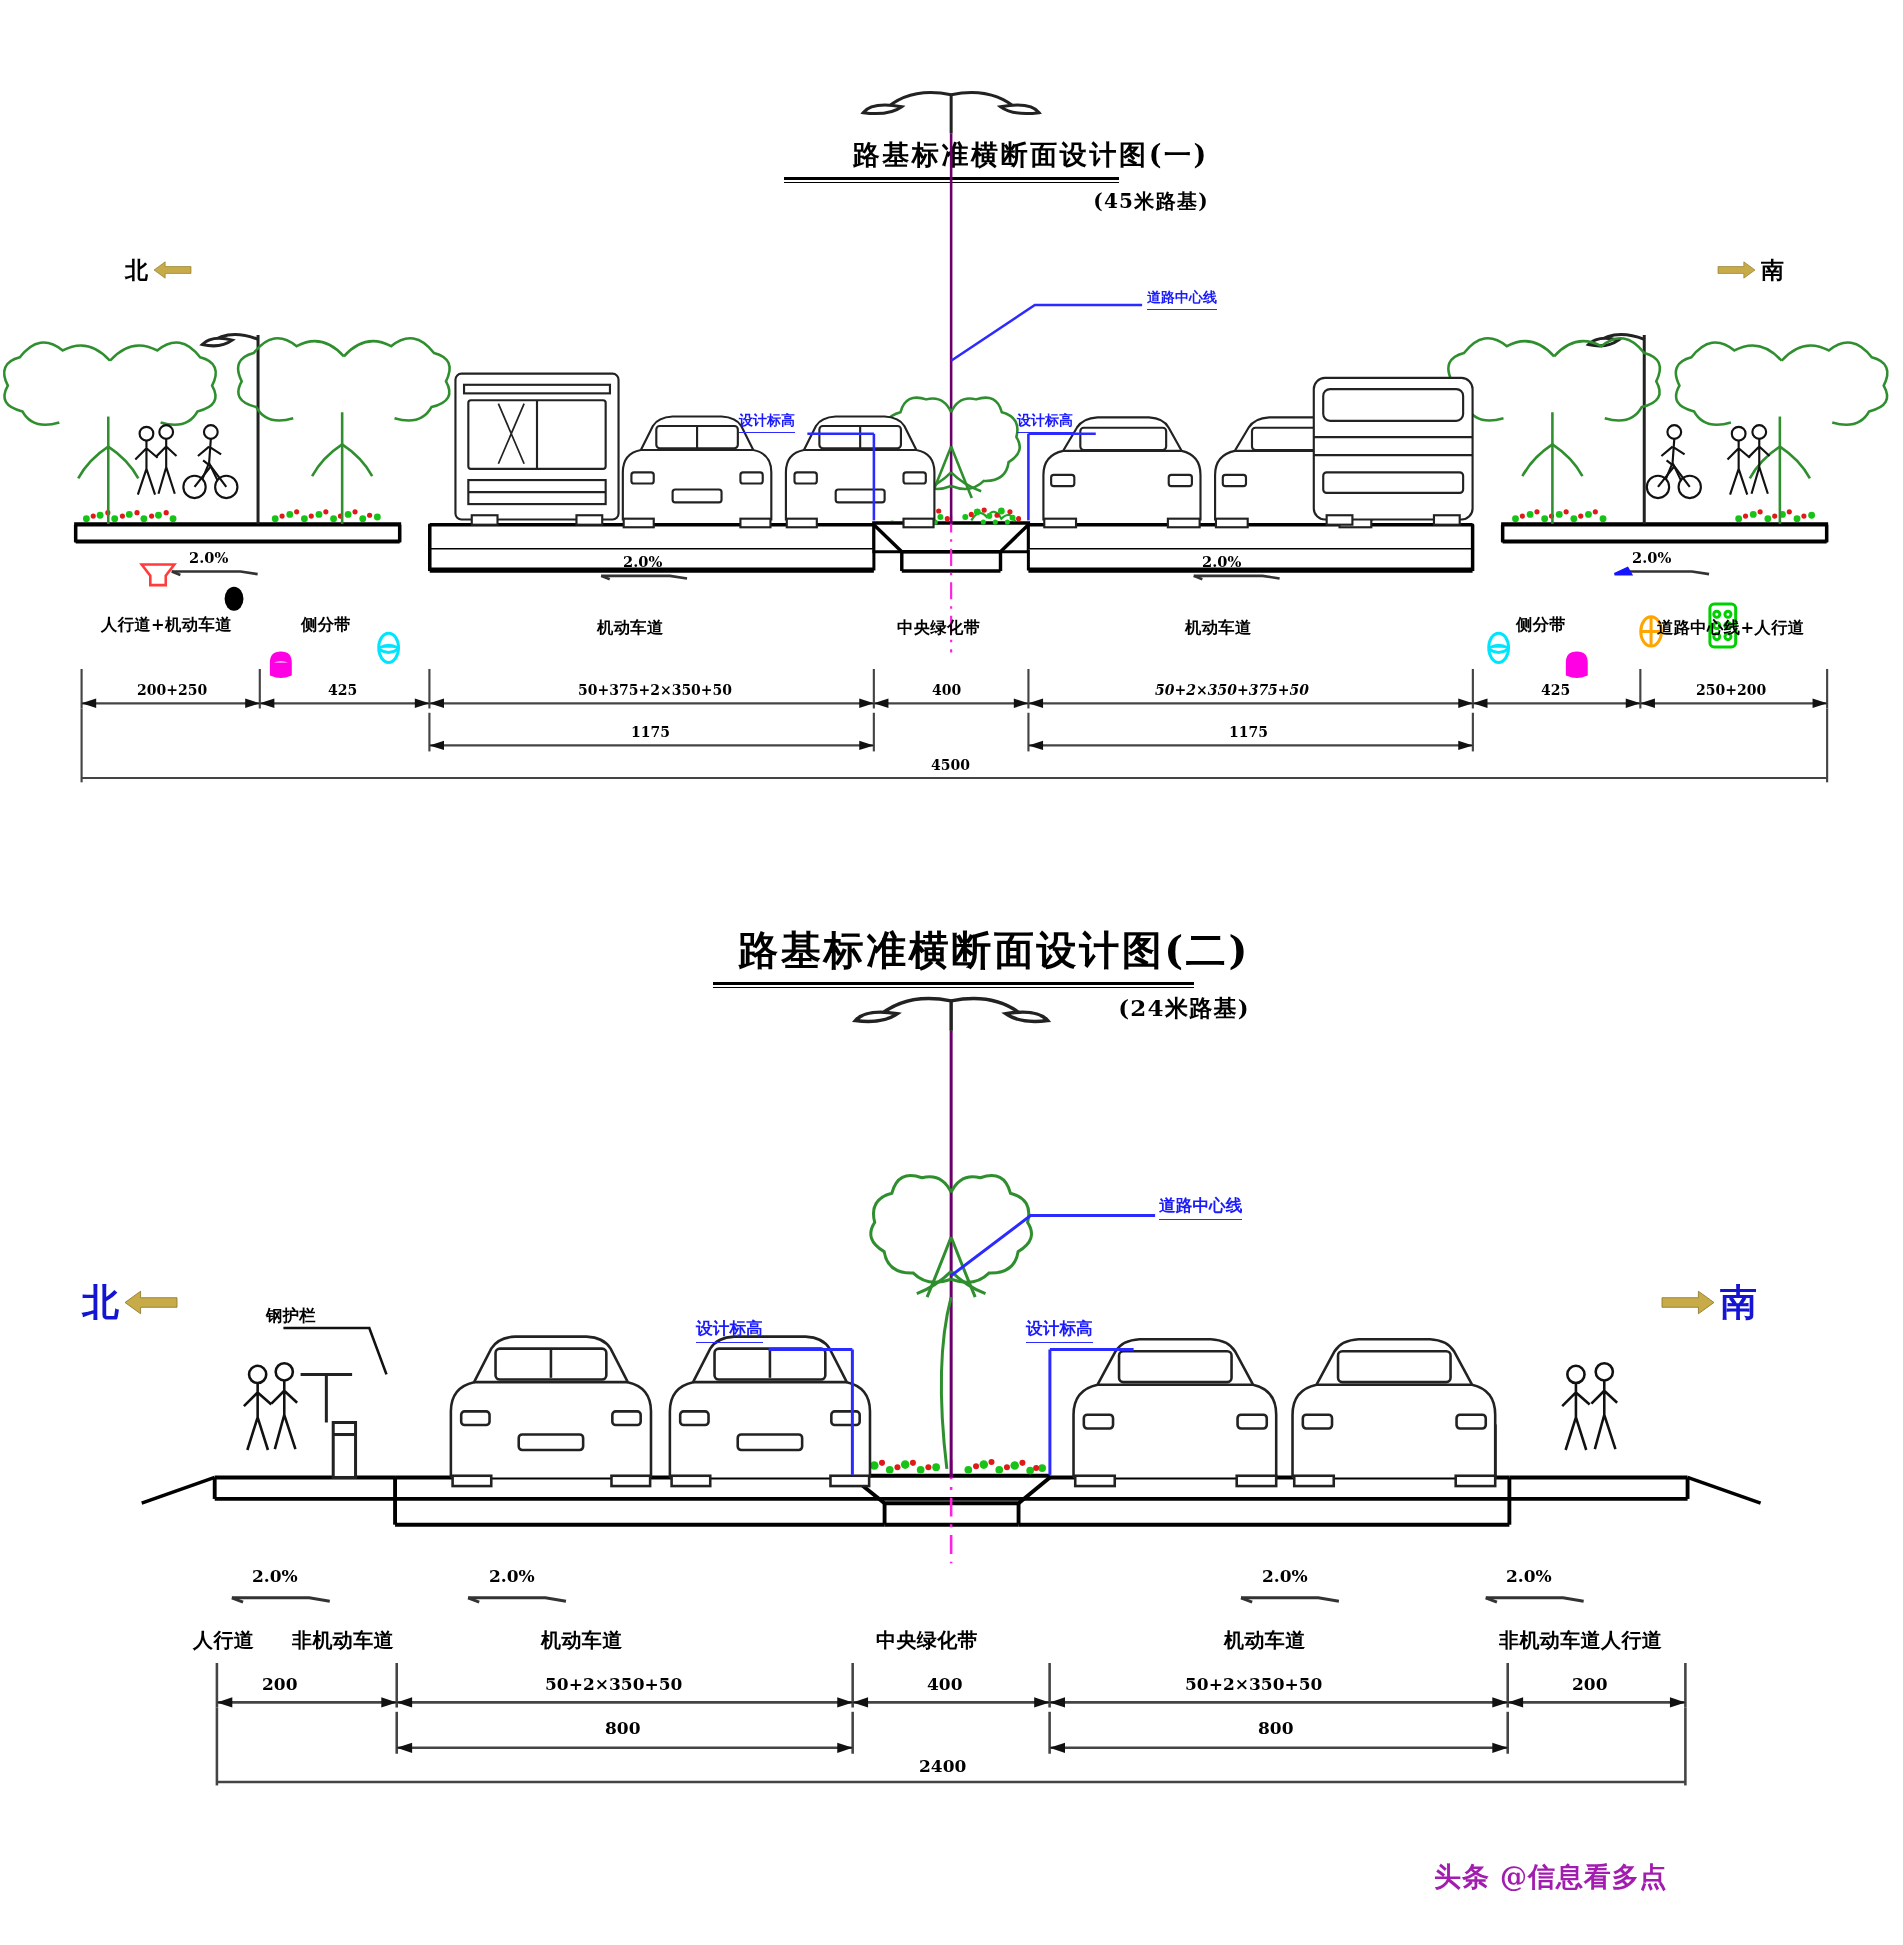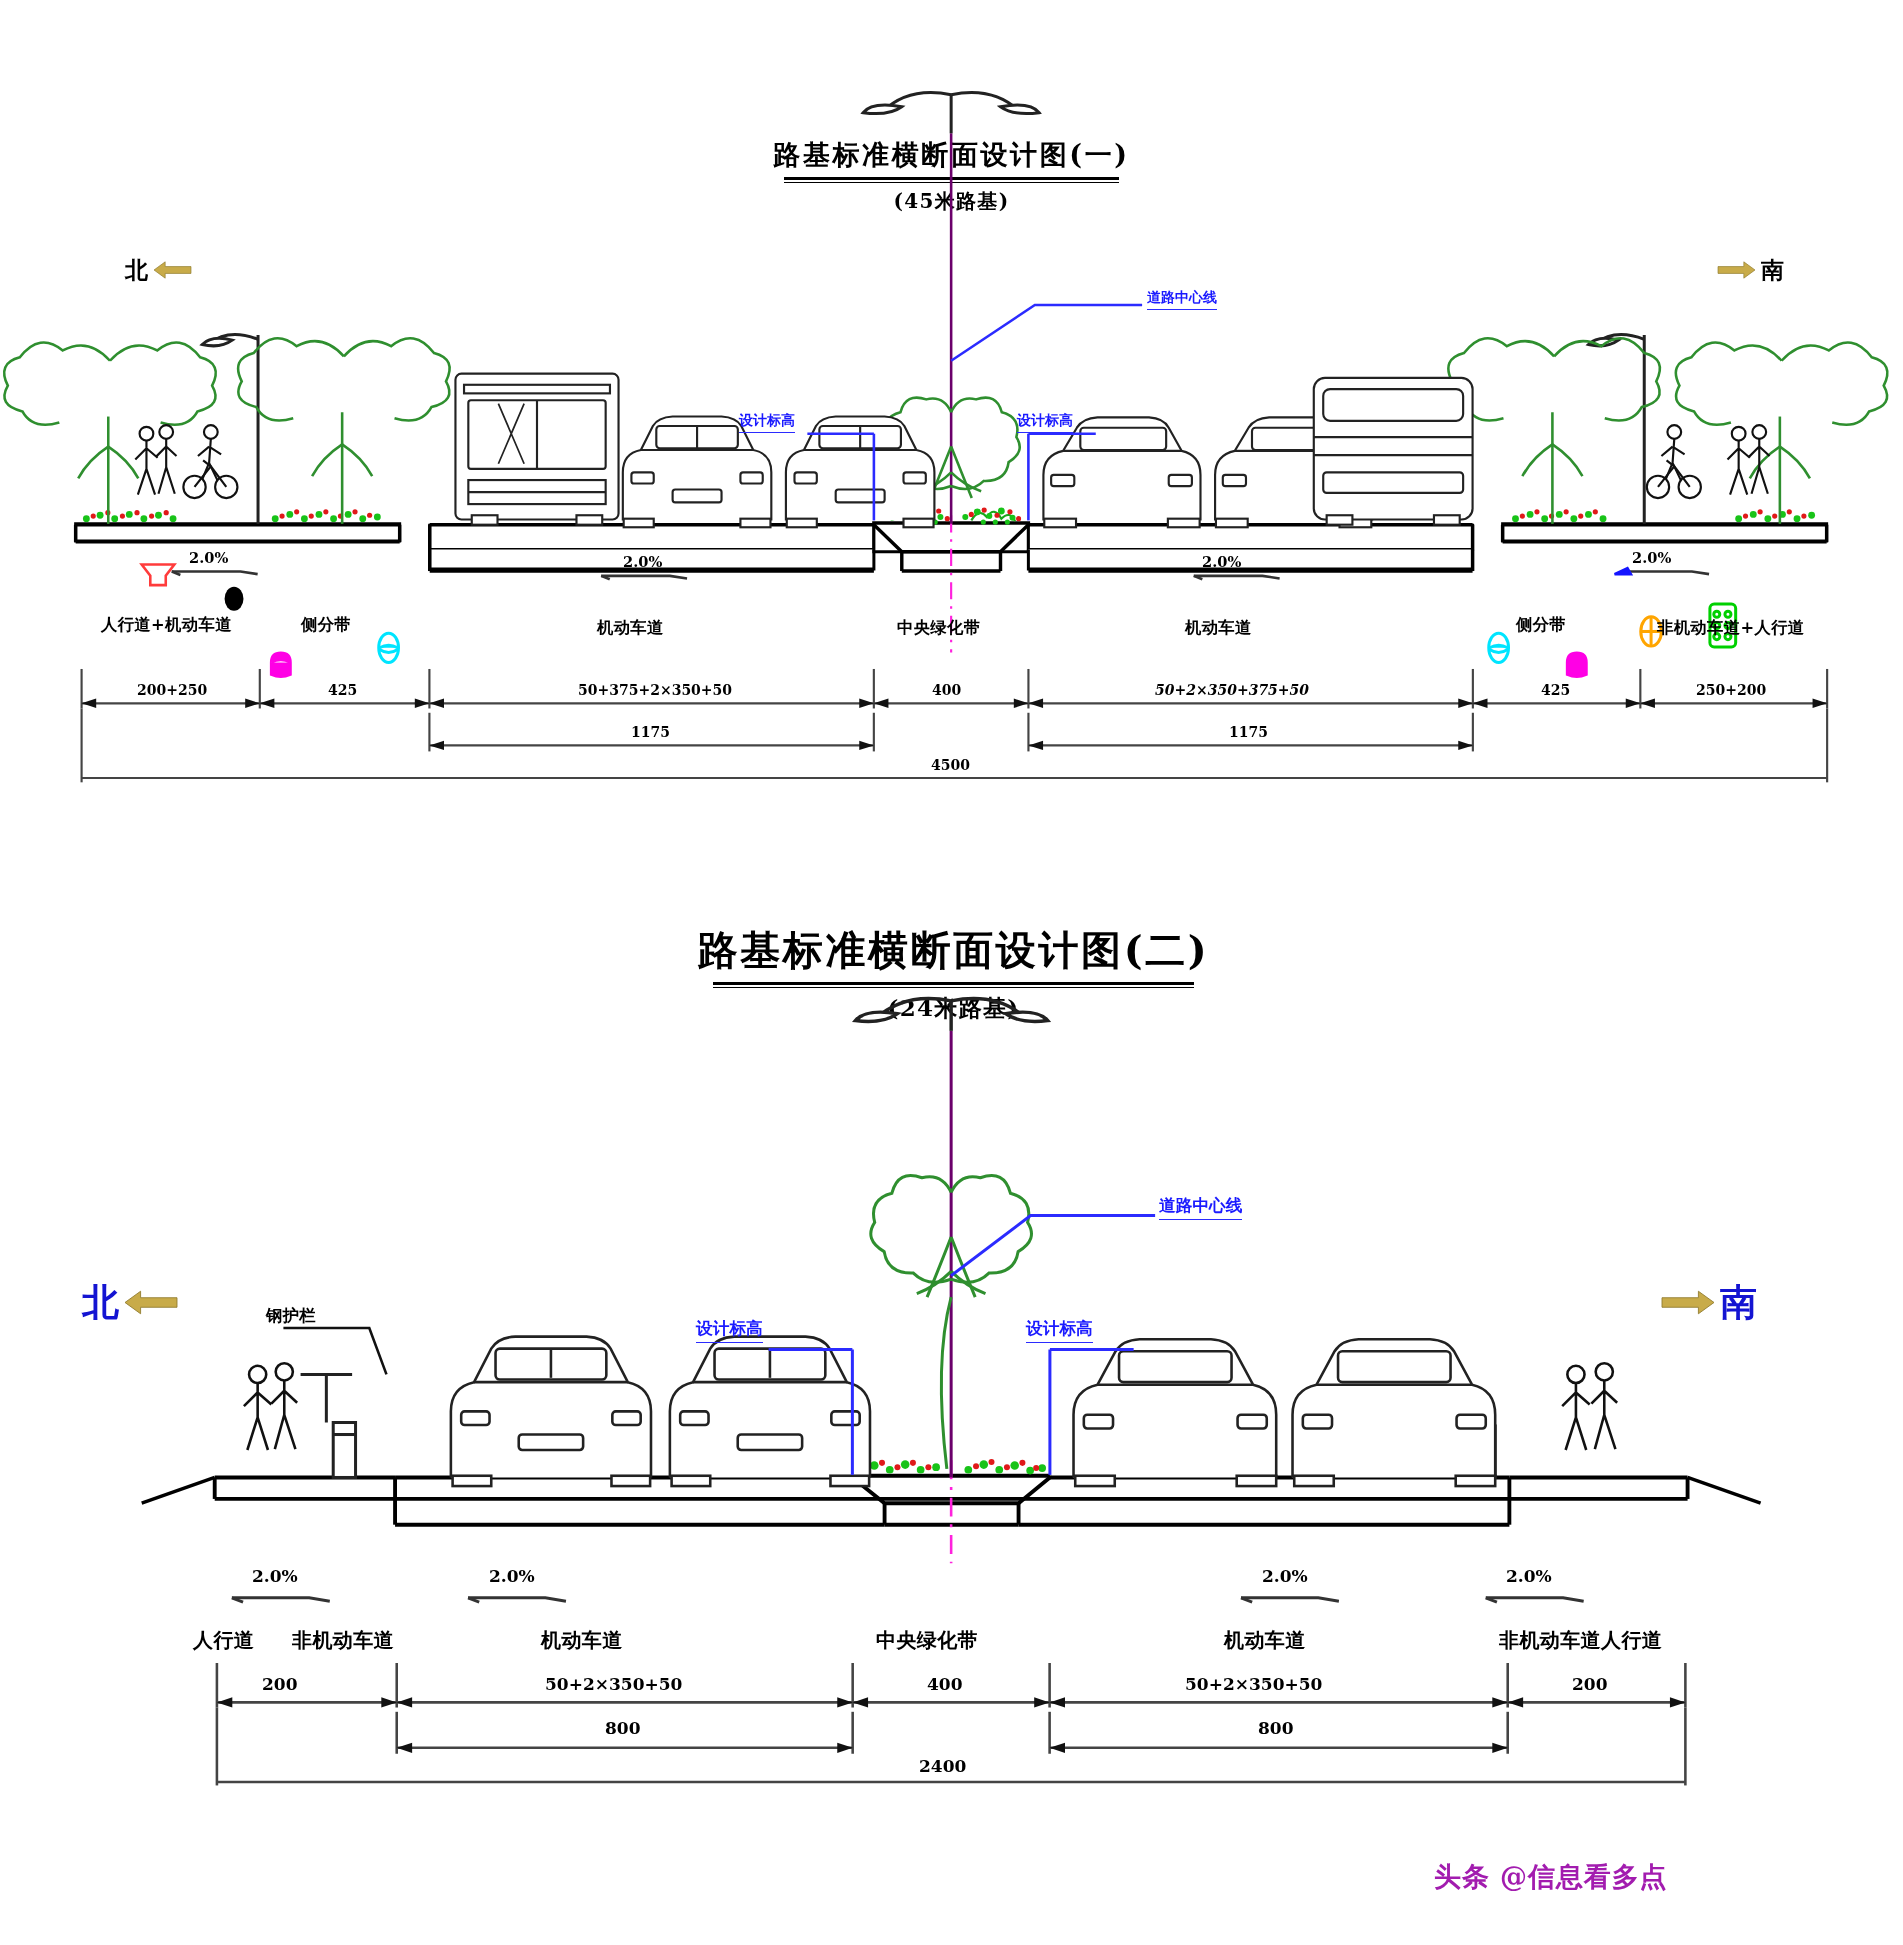--- a/index.html
+++ b/index.html
@@ -7,21 +7,21 @@
     width:1904px;height:1946px;position:relative;overflow:hidden;
     font-family:"Liberation Serif","DejaVu Serif",serif;
     color:#000;
   }
   .sheet{position:absolute;inset:0;}
 
   
   .abs{position:absolute;}
 
   
-  .title-block{position:absolute;text-align:center;}
+  .title-block{position:absolute;text-align:right;}
   .title-main{
     font-size:27px;font-weight:bold;letter-spacing:2.6px;
     font-family:"DejaVu Serif",serif;
     white-space:nowrap;
   }
   .title-rule{height:0;border-top:3.9px solid #000;margin:4.3px auto 2.1px auto;}
   .title-rule2{height:0;border-top:1.3px solid #000;margin:0 auto 4.3px auto;}
   .title-sub{
     font-size:20px;font-weight:bold;letter-spacing:1.3px;
     font-family:"DejaVu Serif",serif;white-space:nowrap;
@@ -497,21 +497,21 @@
         <circle cx="4024" cy="192" r="7"></circle>
   </g>
 </svg>
 
 <div class="lbl" style="left:101px;top:614px;">人行道+机动车道</div>
 <div class="lbl" style="left:301px;top:614px;">侧分带</div>
 <div class="lbl" style="left:597px;top:617px;">机动车道</div>
 <div class="lbl" style="left:897px;top:617px;">中央绿化带</div>
 <div class="lbl" style="left:1185px;top:617px;">机动车道</div>
 <div class="lbl" style="left:1516px;top:614px;">侧分带</div>
-<div class="lbl" style="left:1657px;top:617px;">非机动车道+人行道</div>
+<div class="lbl" style="left:1657px;top:617px;">道路中心线+人行道</div>
 
 <svg class="abs" style="left:0;top:661px;" width="1904" height="125" viewBox="0 0 4434 290">
   <g stroke="#444" stroke-width="5">
 
     <line x1="190" y1="18" x2="190" y2="110"></line>
     <line x1="605" y1="18" x2="605" y2="110"></line>
     <line x1="1000" y1="18" x2="1000" y2="110"></line>
     <line x1="2035" y1="18" x2="2035" y2="110"></line>
     <line x1="2395" y1="18" x2="2395" y2="110"></line>
     <line x1="3430" y1="18" x2="3430" y2="110"></line>

